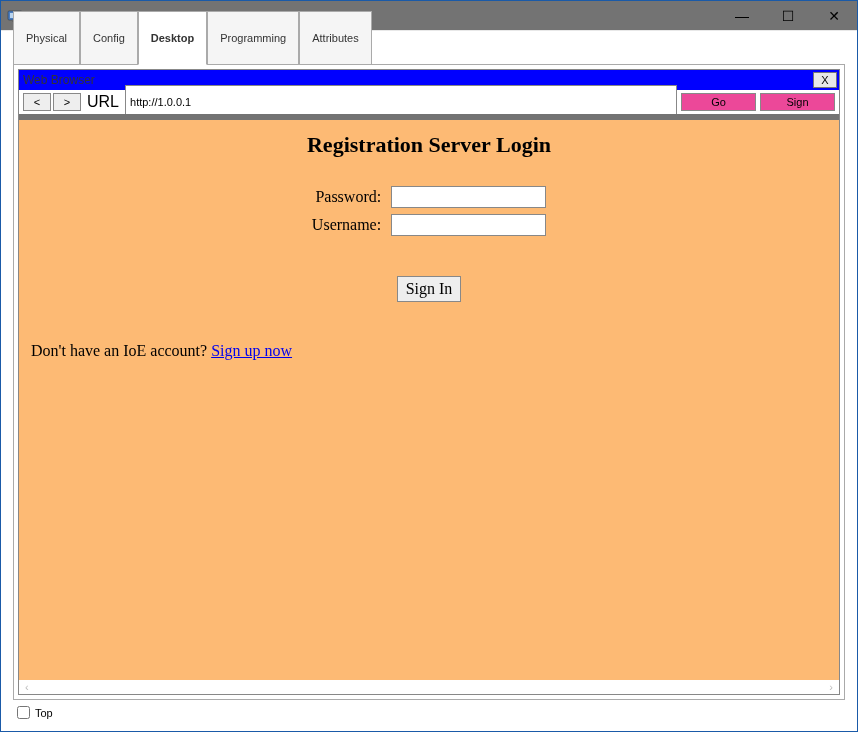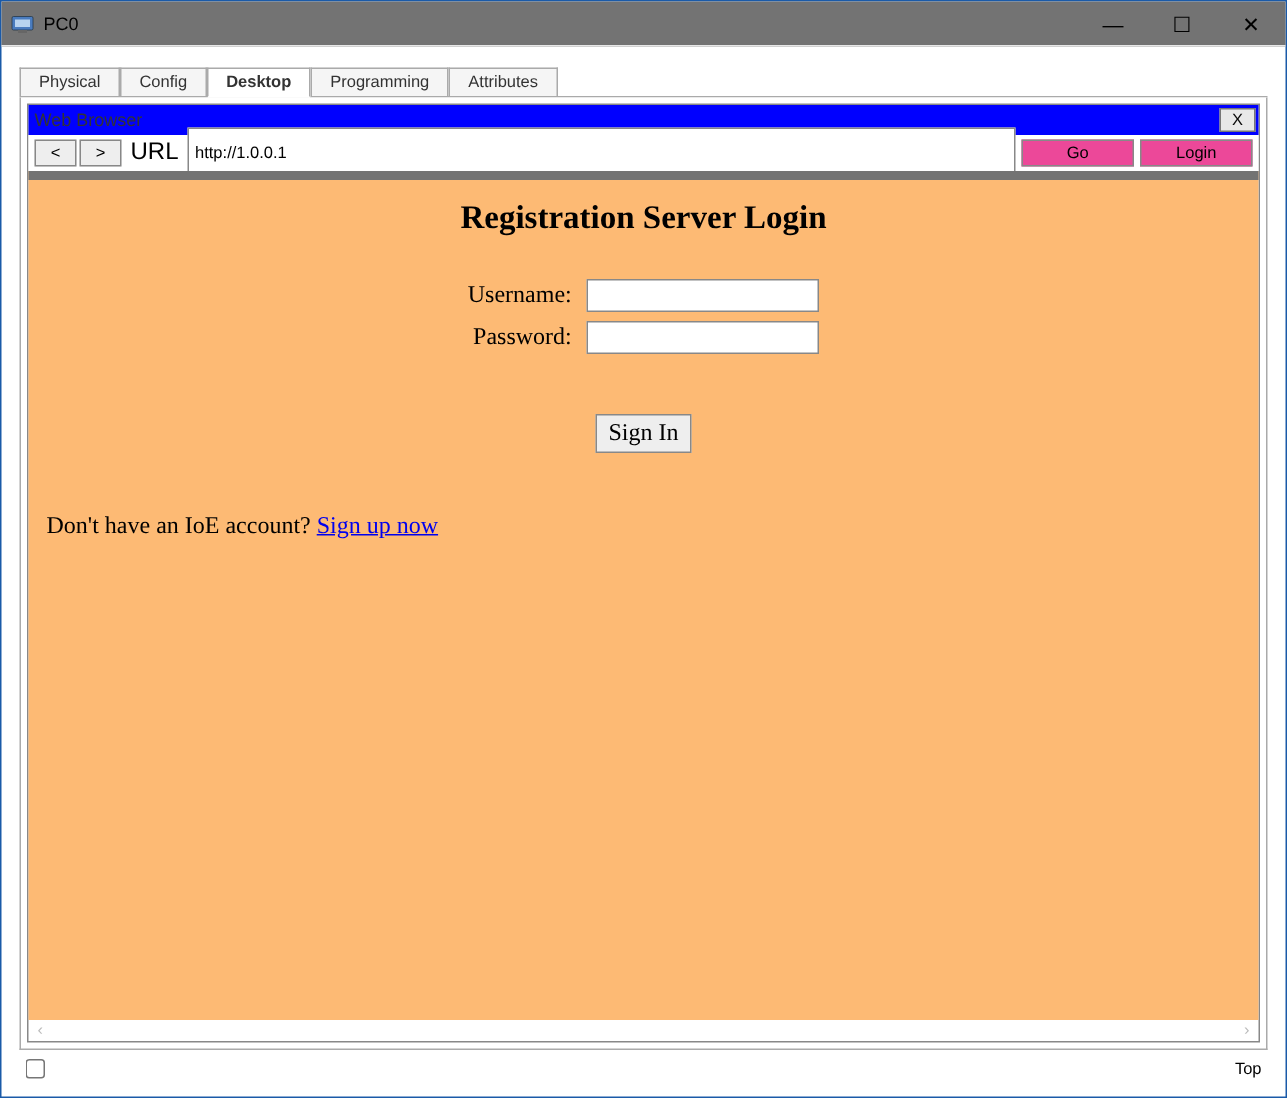--- a/index.html
+++ b/index.html
@@ -65,21 +65,21 @@
       flex-direction: column;
     }
     .tab-strip {
       display: flex;
       border-bottom: 1px solid #aaa;
       height: 22px;
       align-items: flex-end;
     }
     .tab {
       font-size: 11px;
-      padding: 3px 12px;
+      padding: 20px 12px;
       border: 1px solid #aaa;
       border-bottom: none;
       background: #f5f5f5;
       color: #333;
       cursor: pointer;
       margin-right: 0;
       position: relative;
     }
     .tab.active {
       background: #fff;
@@ -234,21 +234,20 @@
       color: #bbb;
       font-size: 11px;
       height: 14px;
       align-items: center;
     }
     .footer {
       padding: 6px 4px 0 4px;
       display: flex;
       align-items: center;
       font-size: 11px;
-      justify-content: space-between;
     }
     .footer input[type="checkbox"] {
       width: 13px;
       height: 13px;
       margin-right: 5px;
     }
   </style>
 </head>
 <body>
 
@@ -287,35 +286,35 @@
           <span class="browser-title-text">Web Browser</span>
           <div class="browser-close">X</div>
         </div>
 
         <div class="browser-toolbar">
           <button class="nav-btn">&lt;</button>
           <button class="nav-btn">&gt;</button>
           <span class="url-label">URL</span>
           <input class="url-input" type="text" value="http://1.0.0.1" style="">
           <button class="action-btn">Go</button>
-          <button class="action-btn">Login</button>
+          <button class="action-btn">Sign</button>
         </div>
 
         <div class="browser-content">
           <div class="page">
             <div class="page-heading">Registration Server Login</div>
             <table class="form-table">
               <tbody>
                   <tr>
+                <td>Password:</td>
+                <td><input class="text-input" type="password" value="" style=""></td>
+              </tr>
+              <tr>
                 <td>Username:</td>
                 <td><input class="text-input" type="text" value="" style=""></td>
-              </tr>
-              <tr>
-                <td>Password:</td>
-                <td><input class="text-input" type="password" value="" style=""></td>
               </tr>
             </tbody>
               </table>
             <div class="signin-wrap">
               <button class="signin-btn">Sign In</button>
             </div>
             <div class="signup-line">
               <span>Don't have an IoE account? </span><a class="signup-link">Sign up now</a>
             </div>
           </div>

